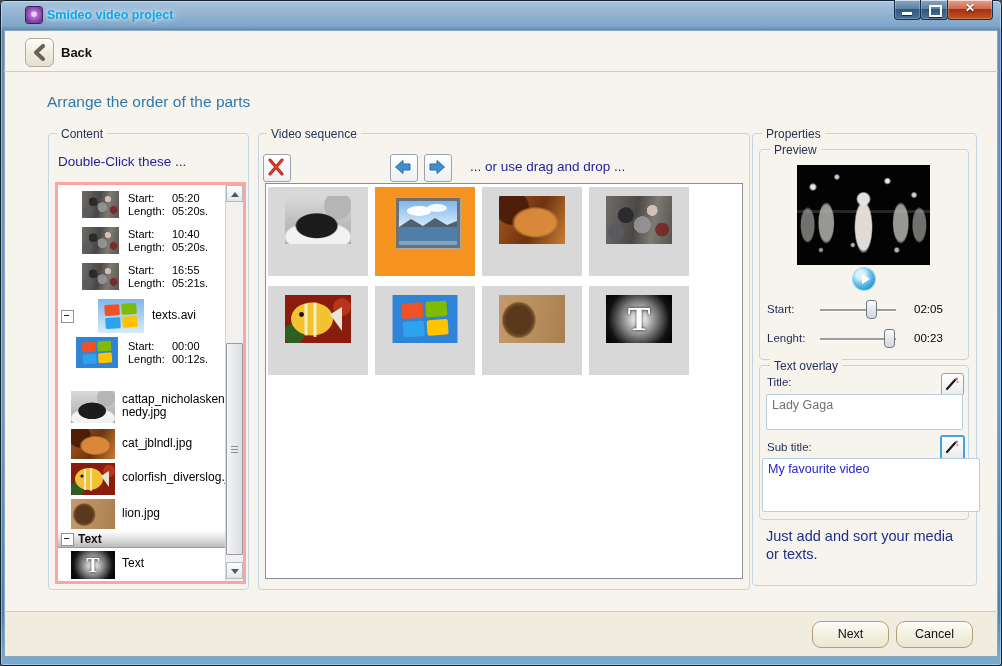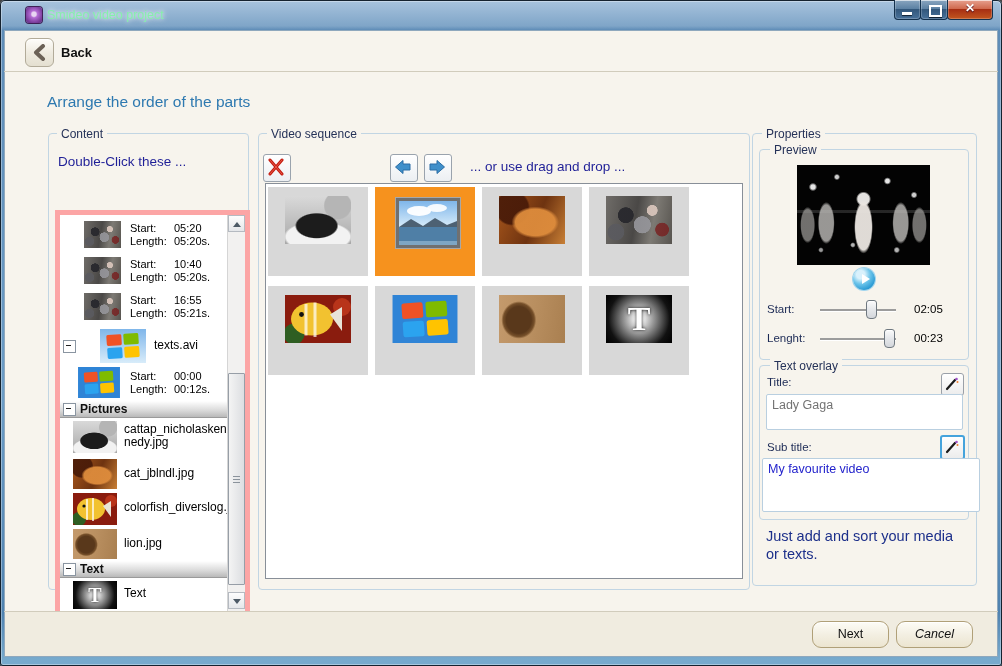--- a/index.html
+++ b/index.html
@@ -2,21 +2,21 @@
 <html><head>
 <meta charset="utf-8">
 <style>
   html,body{margin:0;padding:0;background:#444;}
   #win{position:relative;width:1002px;height:666px;font-family:"Liberation Sans",sans-serif;overflow:hidden;
        -webkit-font-smoothing:antialiased;}
   
   .frame{position:absolute;inset:0;border-radius:5px 5px 3px 3px;
     background:linear-gradient(180deg,#a9c4de 0,#7fa5c8 26px,#5e8cb7 30px,#6b9cc6 60%,#4f82b0 92%,#77aacd 99%);
     box-shadow:inset 0 0 0 1px #15222f, inset 0 0 0 2px rgba(255,255,255,.35);}
-  .titlebar-text{position:absolute;left:47px;top:8px;font-size:12.5px;font-weight:400;color:#86efac;
+  .titlebar-text{position:absolute;left:47px;top:8px;font-size:12.5px;font-weight:700;color:#0ea5e9;
     text-shadow:0 0 4px rgba(255,255,255,.9),0 0 8px rgba(255,255,255,.6);}
   .app-icon{position:absolute;left:26px;top:7px;width:16px;height:16px;border-radius:3px;
     background:radial-gradient(circle at 50% 45%, #e8d5f2 0 18%, #b36bd4 30%, #7d3f9e 70%, #5d2b7a 100%);
     box-shadow:0 0 0 1px #3d1f55;}
   
   .capbtn{position:absolute;top:0;height:19px;border:1px solid #13314d;border-top:none;border-radius:0 0 4px 4px;
     box-shadow:inset 0 1px 0 rgba(255,255,255,.55),inset 0 0 0 1px rgba(255,255,255,.22);}
   .capbtn.min{left:894px;width:25px;background:linear-gradient(#8aa6c0, #5d82a4 45%, #33587c 50%, #48719a);}
   .capbtn.max{left:920px;width:26px;background:linear-gradient(#8aa6c0, #5d82a4 45%, #33587c 50%, #48719a);}
   .capbtn.close{left:947px;width:44px;background:linear-gradient(#e7a18f, #d06a4f 45%, #a72f13 50%, #c2561f);}
@@ -34,21 +34,21 @@
   .back-btn{position:absolute;left:25px;top:38px;width:27px;height:27px;border:1px solid #b2ab99;border-radius:6px;
     background:linear-gradient(#fefdfa,#efebe0 50%,#e4dfd0);box-shadow:inset 0 1px 0 #fff;cursor:pointer;}
   .back-btn svg{position:absolute;left:6px;top:5px;}
   .back-label{position:absolute;left:61px;top:45px;font-size:13px;font-weight:700;color:#111;}
   .heading{position:absolute;left:47px;top:93px;font-size:15.5px;color:#2e79b0;}
   
   .group{position:absolute;border:1px solid #c1d5e3;border-radius:4px;}
   .glabel{position:absolute;font-size:12px;color:#253258;background:#f7f4ed;padding:0 4px;white-space:nowrap;}
   .hint{position:absolute;font-size:13.5px;color:#1f1f97;}
   
-  .listbox{position:absolute;left:55px;top:182px;width:185px;height:396px;background:#fff;border:5px solid #fca5a5;margin-top:28px;}
+  .listbox{position:absolute;left:55px;top:182px;width:185px;height:396px;background:#fff;border:3px solid #fca5a5;}
   .rows{position:absolute;left:0;top:0;width:168px;height:100%;overflow:hidden;}
   .row{position:absolute;left:0;width:168px;cursor:pointer;}
   .th{position:absolute;background:#999;}
   .clipmeta{position:absolute;left:70px;top:3px;font-size:11px;color:#000;line-height:12.5px;white-space:nowrap;}
   .ml{display:inline-block;width:44px;}
   .fname{position:absolute;font-size:12px;color:#000;line-height:13px;}
   .wrapname{width:103px;word-break:break-all;white-space:normal;}
   .section{position:absolute;left:0;width:168px;height:16px;
     background:linear-gradient(#ffffff,#d9d9d9 60%,#b9b9b9);border-bottom:1px solid #9a9a9a;}
   .section .sec-label{position:absolute;left:20px;top:1px;font-size:12px;font-weight:700;color:#111;}
@@ -226,24 +226,20 @@
             <rect x="7" y="18" width="15" height="11" rx="1.5" fill="#2ba3ef"></rect>
             <rect x="24" y="18" width="15" height="11" rx="1.5" fill="#ffc300"></rect>
           </g>
         </svg>
         <div class="clipmeta" style="top:5px;">
           <div><span class="ml">Start:</span><span>00:00</span></div>
           <div><span class="ml">Length:</span><span>00:12s.</span></div>
         </div>
       </div>
 
-      <div class="section" style="top:186px;">
-        <div class="expander" style="left:3px;top:2px;"></div>
-        <div class="sec-label">Pictures</div>
-      </div>
 
       <div class="row" style="top:242px;height:34px;">
         <div class="th th-catorange" style="left:13px;top:2px;width:44px;height:30px;"></div>
         <div class="fname" style="left:64px;top:10px;white-space:nowrap;">cat_jblndl.jpg</div>
       </div>
 
       <div class="row" style="top:202px;height:40px;">
         <div class="th th-catbw" style="left:13px;top:4px;width:44px;height:32px;"></div>
         <div class="fname wrapname" style="left:64px;top:6px;">cattap_nicholaskennedy.jpg</div>
       </div>
@@ -415,14 +411,14 @@
         <circle cx="12.5" cy="5" r="1" fill="#f08030"></circle>
     </svg>
   </div>
   <div class="tfield blue" style="left:762px;top:458px;width:218px;height:54px;">My favourite video</div>
 
   <div class="note">Just add and sort your media or texts.</div>
 
   <div class="foot-sep"></div>
   <div class="footer"></div>
   <div class="fbtn" style="left:812px;">Next</div>
-  <div class="fbtn" style="left:896px;font-style:italic;">Cancel</div>
+  <div class="fbtn" style="left:896px;">Cancel</div>
 </div>
 
 </body></html>

